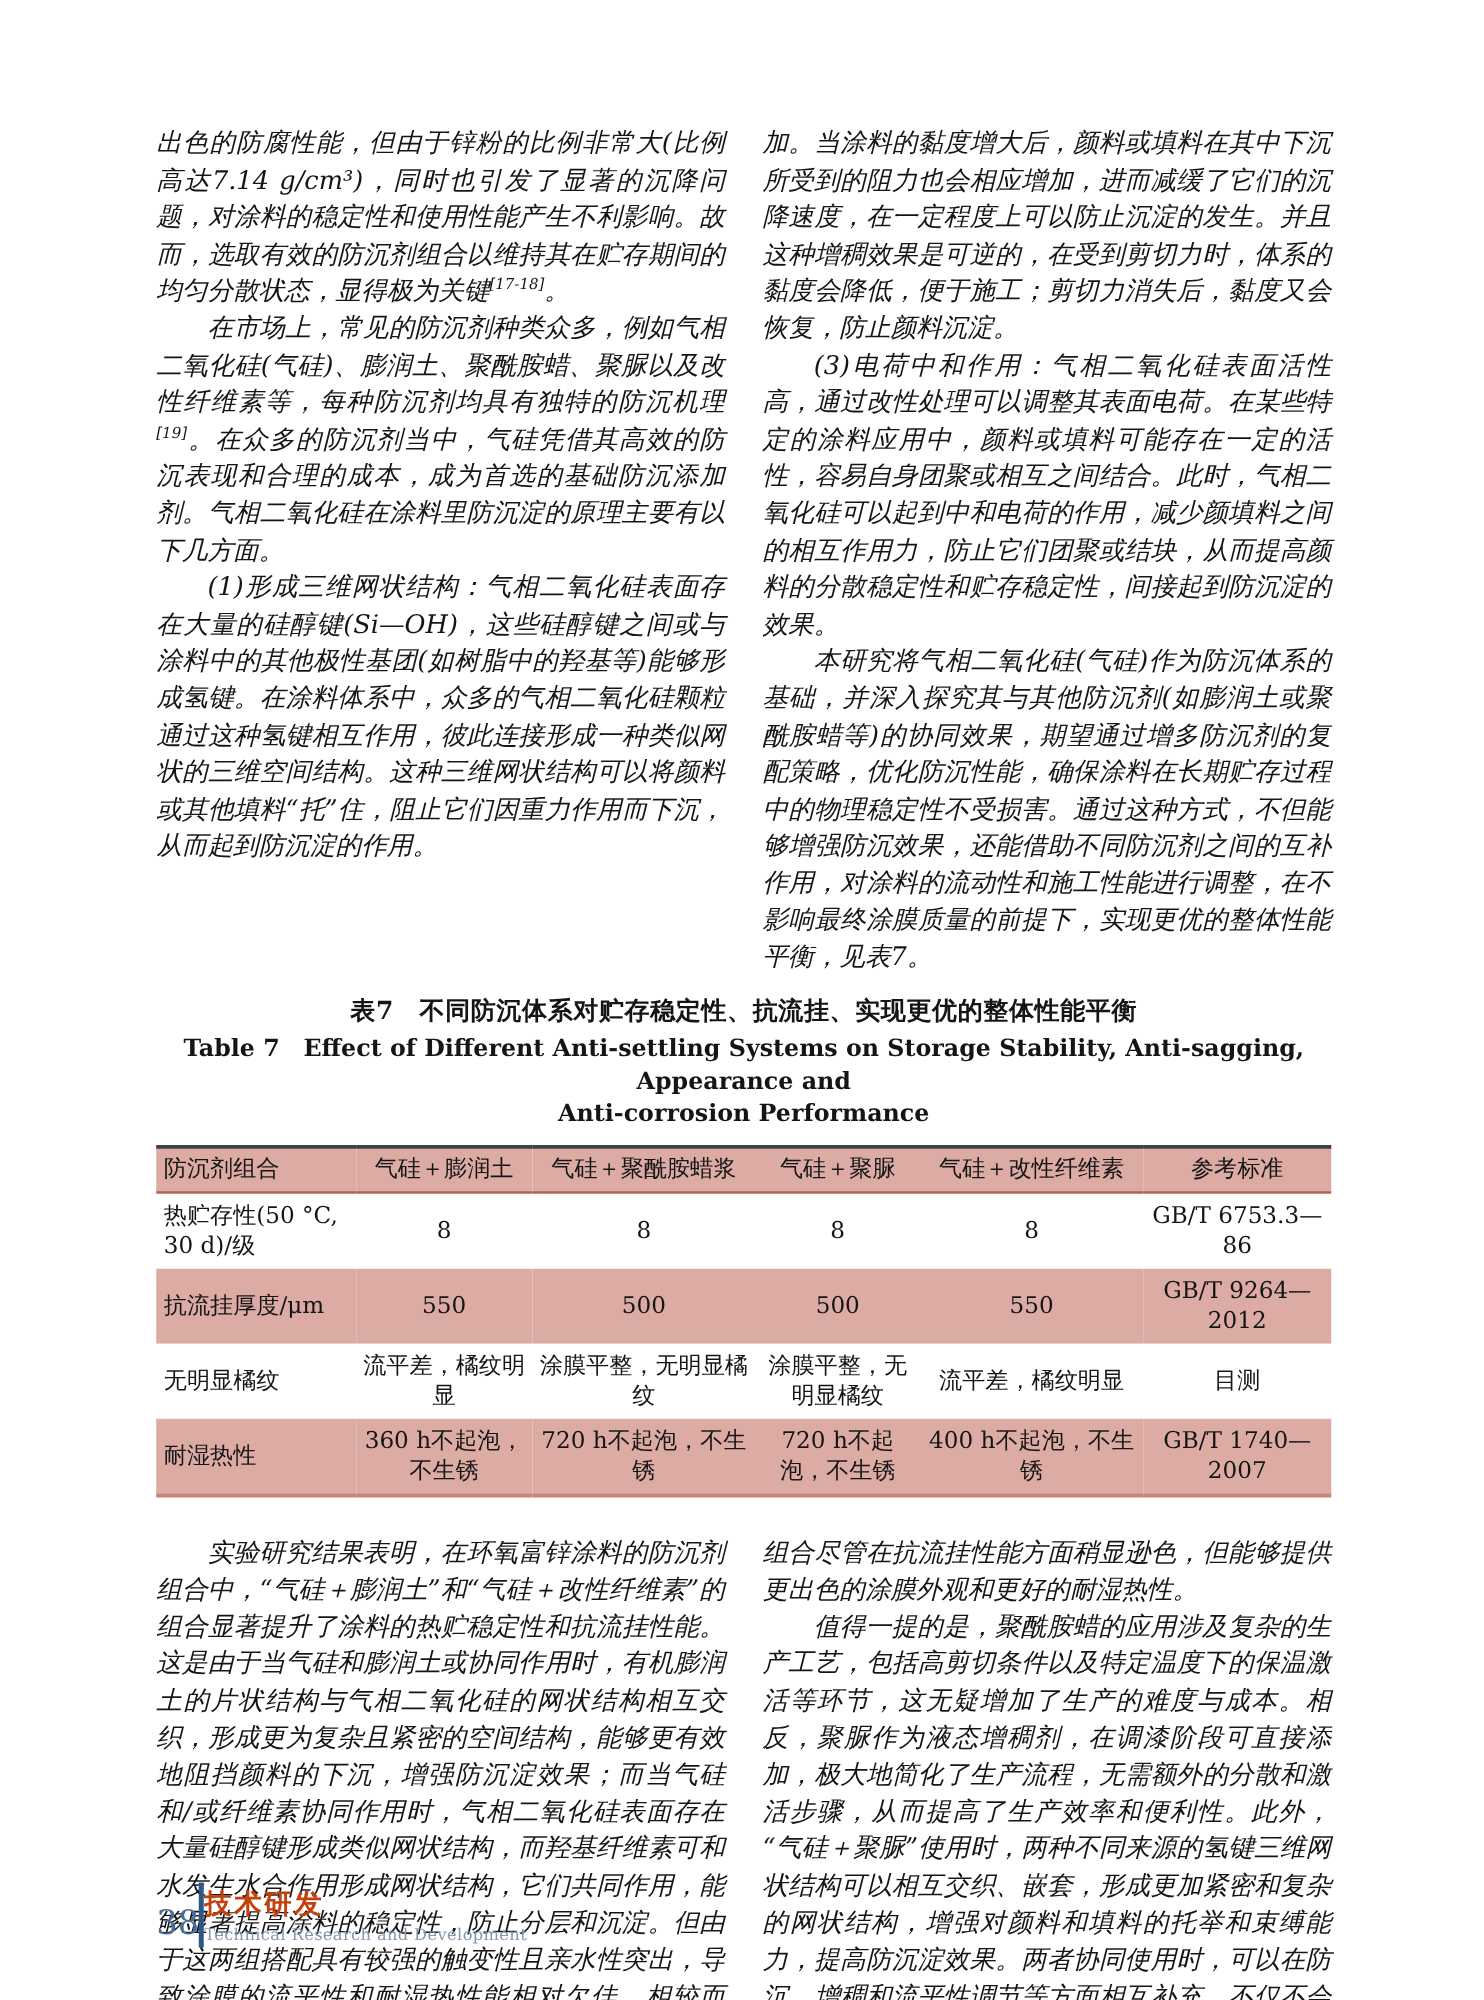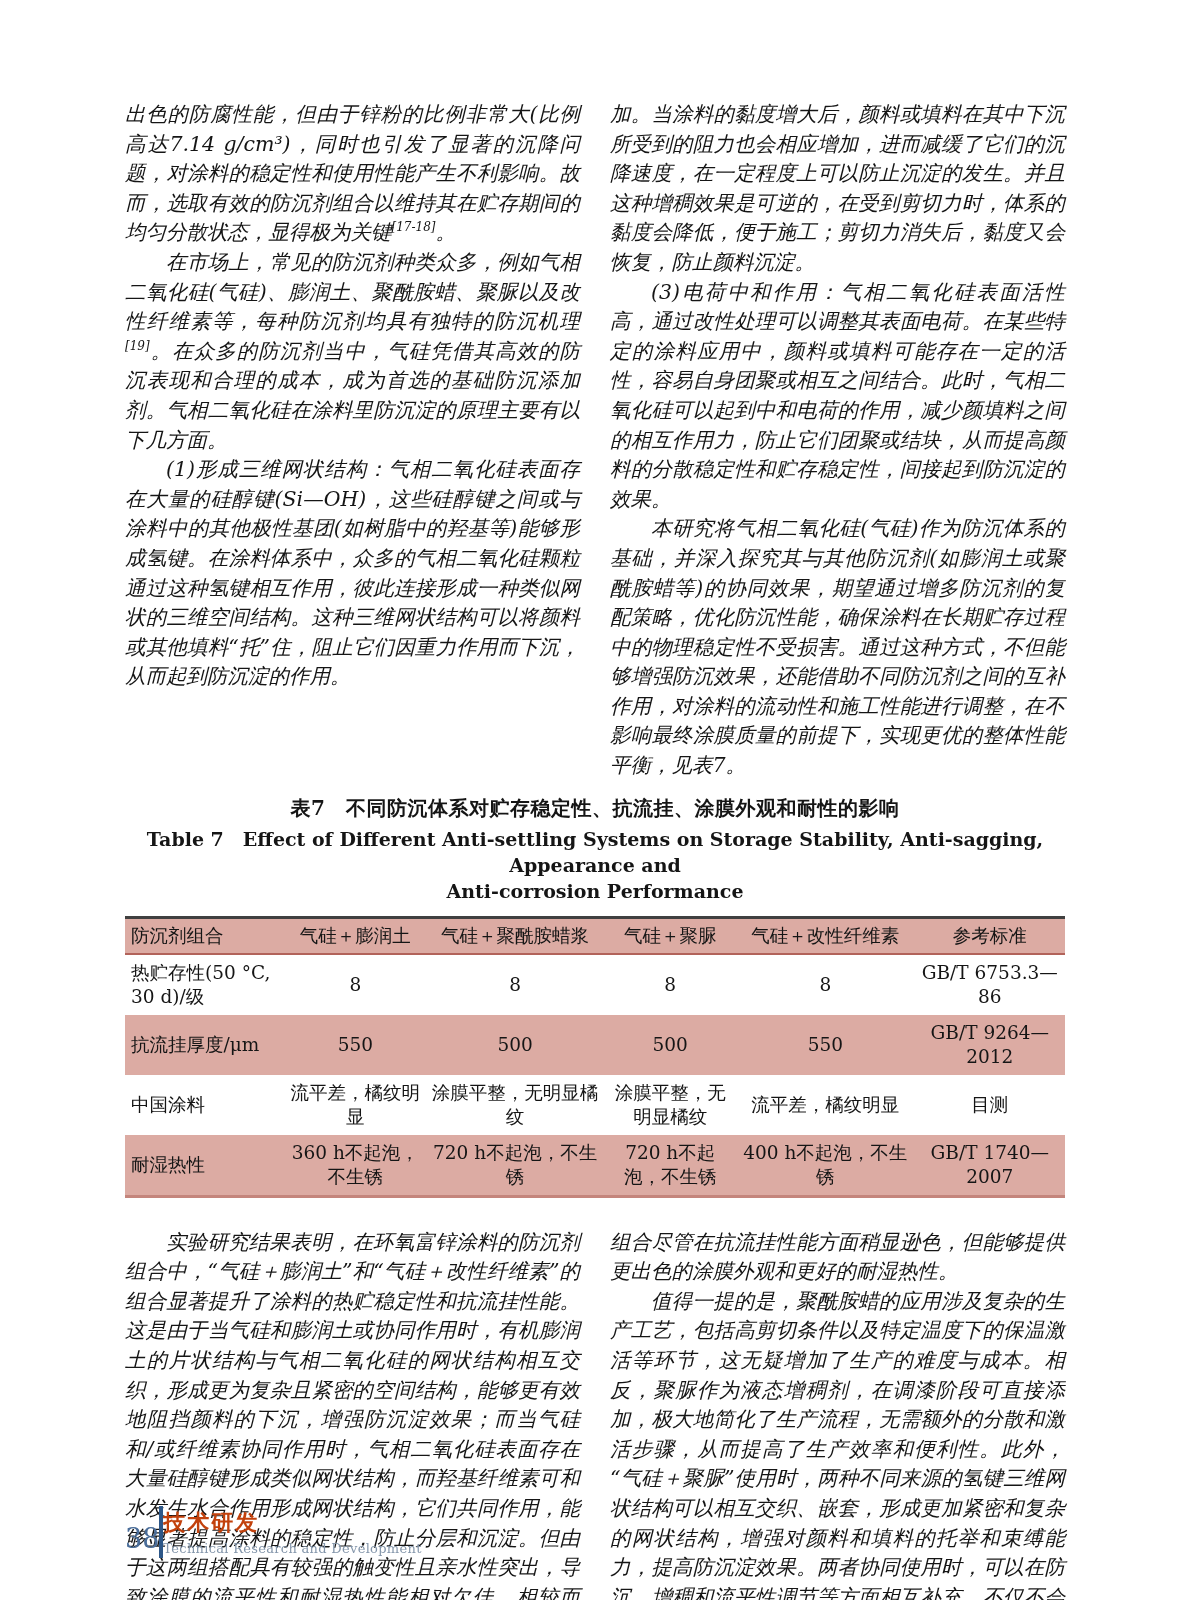--- a/index.html
+++ b/index.html
@@ -81,21 +81,21 @@
         <p class="indent">在市场上，常见的防沉剂种类众多，例如气相二氧化硅(气硅)、膨润土、聚酰胺蜡、聚脲以及改性纤维素等，每种防沉剂均具有独特的防沉机理<sup>[19]</sup>。在众多的防沉剂当中，气硅凭借其高效的防沉表现和合理的成本，成为首选的基础防沉添加剂。气相二氧化硅在涂料里防沉淀的原理主要有以下几方面。</p>
         <p class="indent">(1)形成三维网状结构：气相二氧化硅表面存在大量的硅醇键(Si—OH)，这些硅醇键之间或与涂料中的其他极性基团(如树脂中的羟基等)能够形成氢键。在涂料体系中，众多的气相二氧化硅颗粒通过这种氢键相互作用，彼此连接形成一种类似网状的三维空间结构。这种三维网状结构可以将颜料或其他填料“托”住，阻止它们因重力作用而下沉，从而起到防沉淀的作用。</p>
       </div>
     <div class="col">
         <p>加。当涂料的黏度增大后，颜料或填料在其中下沉所受到的阻力也会相应增加，进而减缓了它们的沉降速度，在一定程度上可以防止沉淀的发生。并且这种增稠效果是可逆的，在受到剪切力时，体系的黏度会降低，便于施工；剪切力消失后，黏度又会恢复，防止颜料沉淀。</p>
         <p class="indent">(3)电荷中和作用：气相二氧化硅表面活性高，通过改性处理可以调整其表面电荷。在某些特定的涂料应用中，颜料或填料可能存在一定的活性，容易自身团聚或相互之间结合。此时，气相二氧化硅可以起到中和电荷的作用，减少颜填料之间的相互作用力，防止它们团聚或结块，从而提高颜料的分散稳定性和贮存稳定性，间接起到防沉淀的效果。</p>
         <p class="indent">本研究将气相二氧化硅(气硅)作为防沉体系的基础，并深入探究其与其他防沉剂(如膨润土或聚酰胺蜡等)的协同效果，期望通过增多防沉剂的复配策略，优化防沉性能，确保涂料在长期贮存过程中的物理稳定性不受损害。通过这种方式，不但能够增强防沉效果，还能借助不同防沉剂之间的互补作用，对涂料的流动性和施工性能进行调整，在不影响最终涂膜质量的前提下，实现更优的整体性能平衡，见表7。</p>
       </div>
   </div>
 
-  <div class="tbl-caption-zh">表7　不同防沉体系对贮存稳定性、抗流挂、涂膜外观和耐性的影响</div>
+  <div class="tbl-caption-zh">表7　不同防沉体系对贮存稳定性、抗流挂、实现更优的整体性能平衡</div>
   <div class="tbl-caption-en">
     <div>Table 7　Effect of Different Anti-settling Systems on Storage Stability, Anti-sagging, Appearance and</div>
     <div>Anti-corrosion Performance</div>
   </div>
 
   <table class="paper-table">
     <colgroup>
       <col class="c1">
         <col class="c2">
         <col class="c3">
@@ -124,21 +124,21 @@
         </tr>
         <tr class="pink">
           <td>抗流挂厚度/μm</td>
           <td>550</td>
           <td>500</td>
           <td>500</td>
           <td>550</td>
           <td>GB/T 9264—2012</td>
         </tr>
         <tr class="white">
-          <td>中国涂料</td>
+          <td>无明显橘纹</td>
           <td>流平差，橘纹明显</td>
           <td>涂膜平整，无明显橘纹</td>
           <td>涂膜平整，无明显橘纹</td>
           <td>流平差，橘纹明显</td>
           <td>目测</td>
         </tr>
         <tr class="pink">
           <td>耐湿热性</td>
           <td>360 h不起泡，不生锈</td>
           <td>720 h不起泡，不生锈</td>

